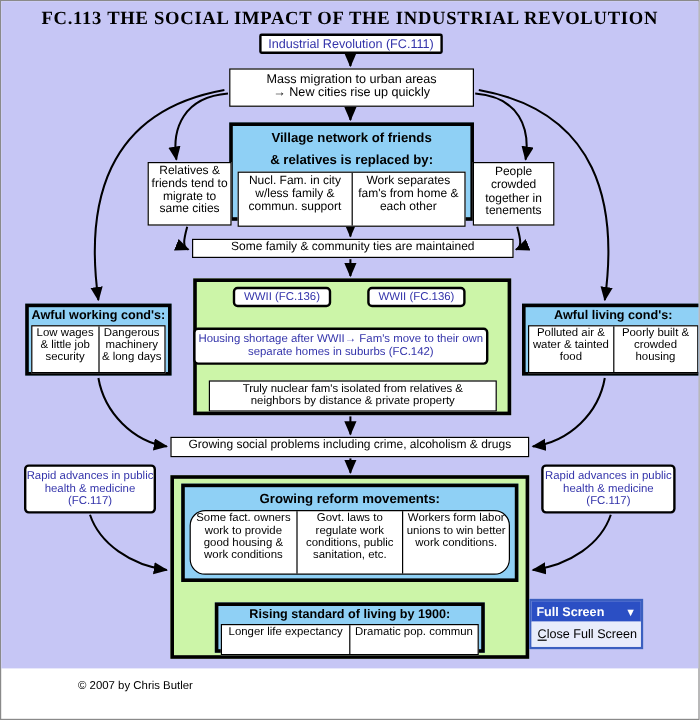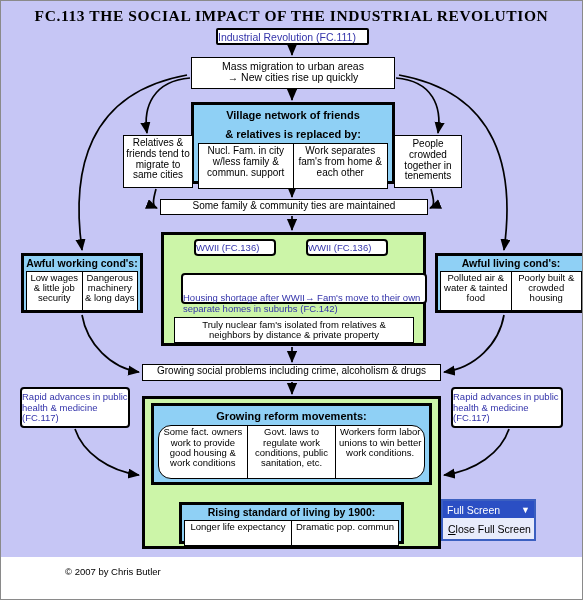--- a/index.html
+++ b/index.html
@@ -55,20 +55,21 @@
   .node .txt { display: block; }
 
   
   .linkbox {
     position: absolute;
     box-sizing: border-box;
     background: #ffffff;
     border: 2px solid #000000;
     border-radius: 4px;
     color: #3333aa;
+    text-align: center;
     line-height: 1.12;
     z-index: 6;
     box-shadow: 0 0 0 1px #ffffff inset;
   }
 
   
   .panel {
     position: absolute;
     box-sizing: border-box;
     border: 3px solid #000000;
@@ -132,22 +133,22 @@
                  font-size: 10px; padding-top: 3px; }
 
   #n-someties { left: 159px; top: 198px; width: 268px; height: 16px;
                 font-size: 10px; padding-top: 1px; }
 
   #p-wwii { left: 160px; top: 231px; width: 265px; height: 114px; }
   #lb-wwii-l { left: 193px; top: 238px; width: 82px; height: 17px;
                font-size: 9.5px; padding-top: 2px; }
   #lb-wwii-r { left: 305px; top: 238px; width: 82px; height: 17px;
                font-size: 9.5px; padding-top: 2px; }
-  #lb-housing { left: 180px; top: 272px; width: 246px; height: 31px;
-                font-size: 9.5px; padding-top: 18px; }
+  #lb-housing { left: 160px; top: 272px; width: 246px; height: 31px;
+                font-size: 9.5px; padding-top: 3px; }
   #n-truly { left: 173px; top: 316px; width: 240px; height: 26px;
              font-size: 9.5px; padding-top: 2px; }
 
   #n-awfulwork { left: 20px; top: 252px; width: 122px; height: 60px;
                  border: 3px solid #000000; background: #8fd0f5; padding: 0; }
   #n-awfulwork .hdr { font-size: 10.5px; padding: 2px 0 1px; }
   #n-awfulwork .cols { margin: 0 2px 2px; height: 40px; font-size: 9.5px; }
 
   #n-awfullive { left: 434px; top: 252px; width: 152px; height: 60px;
                  border: 3px solid #000000; background: #8fd0f5; padding: 0; }
@@ -179,21 +180,21 @@
     width: 95px; height: 42px;
     box-sizing: border-box;
     border: 2px solid #3b5fc0;
     background: #e8ecfb;
     z-index: 9;
   }
   #fs-header {
     height: 17px;
     background: #2b4fc4;
     color: #ffffff;
-    font-weight: normal;
+    font-weight: bold;
     font-size: 10.5px;
     display: flex;
     align-items: center;
     justify-content: space-between;
     padding: 0 4px;
     box-sizing: border-box;
   }
   #fs-caret { font-size: 9px; }
   #fs-item {
     height: 21px;

